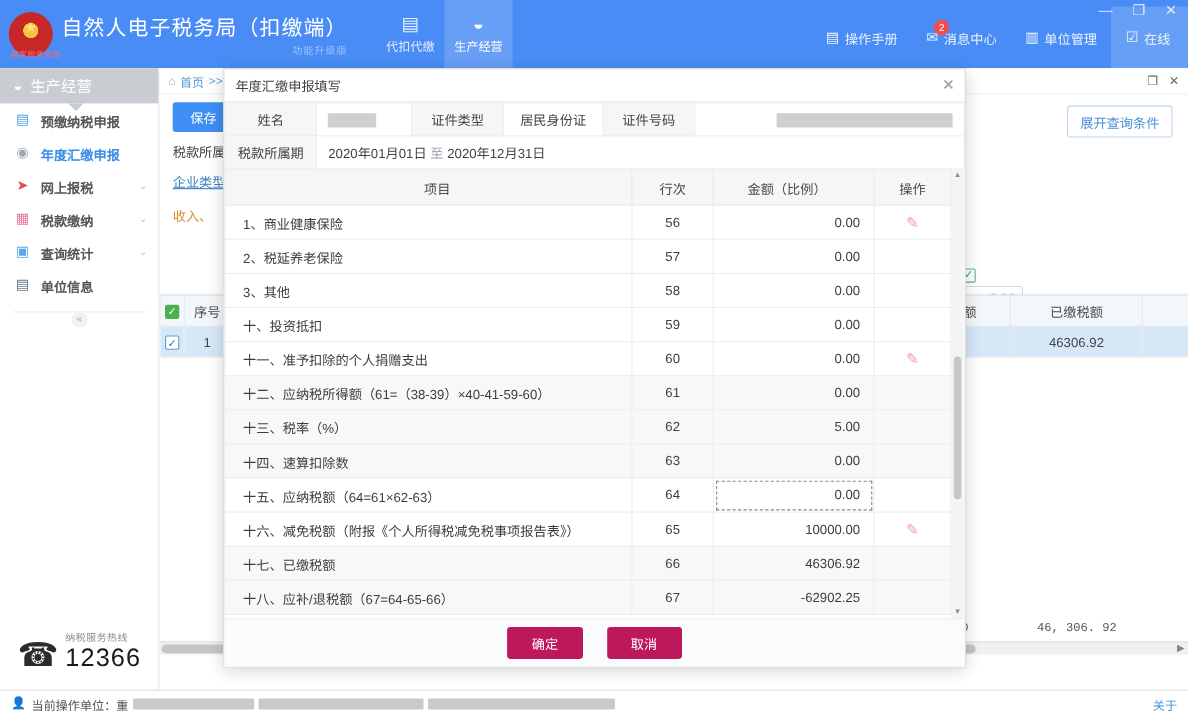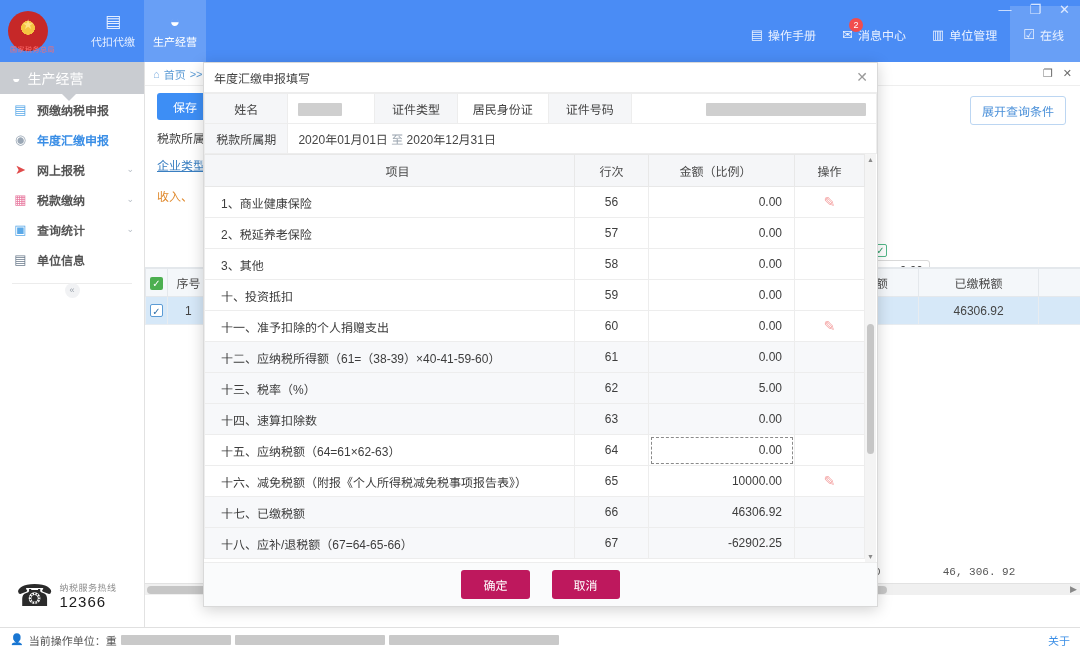--- a/index.html
+++ b/index.html
@@ -108,21 +108,21 @@
     width: 15px; height: 15px; border-radius: 50%; background: #f1f2f4;
     color: #9aa2ab; font-size: 9px; text-align: center; line-height: 15px;
     margin-top: -8px; cursor: pointer;
   }
   .hotline {
     position: absolute; left: 16px; bottom: 18px;
     display: flex; align-items: flex-end; gap: 6px;
   }
   .hotline-ic { font-size: 30px; color: #2b2b2b; line-height: .9; }
   .hotline-t1 { font-size: 9px; color: #8d8d8d; letter-spacing: .5px; }
-  .hotline-t2 { font-size: 15px; color: #1a1a1a; letter-spacing: 1px; line-height: 1; }
+  .hotline-t2 { font-size: 23px; color: #1a1a1a; letter-spacing: 1px; line-height: 1; }
 
   
   .content {
     position: absolute; left: 145px; top: 62px; right: 0; bottom: 24px;
     background: #fff; overflow: hidden;
   }
   .crumb-bar {
     height: 24px; display: flex; align-items: center; gap: 4px;
     padding-left: 8px; font-size: 11px; color: #5b9bd5;
     border-bottom: 1px solid #eee; position: relative;
@@ -296,20 +296,24 @@
   <div class="topbar">
     <div class="win-ctrls">
       <span>—</span>
       <span>❐</span>
       <span>✕</span>
     </div>
 
     <div class="emblem"></div>
     <div class="emblem-sub">国家税务总局</div>
 
+    <div class="brand">
+      <div class="brand-title">自然人电子税务局（扣缴端）</div>
+      <div class="brand-sub">功能升级版</div>
+    </div>
 
     <div class="mode-tabs">
       <div class="mode-tab">
         <div class="mode-ic">▤</div>
         <div>代扣代缴</div>
       </div>
       <div class="mode-tab active">
         <div class="mode-ic">◒</div>
         <div>生产经营</div>
       </div>

